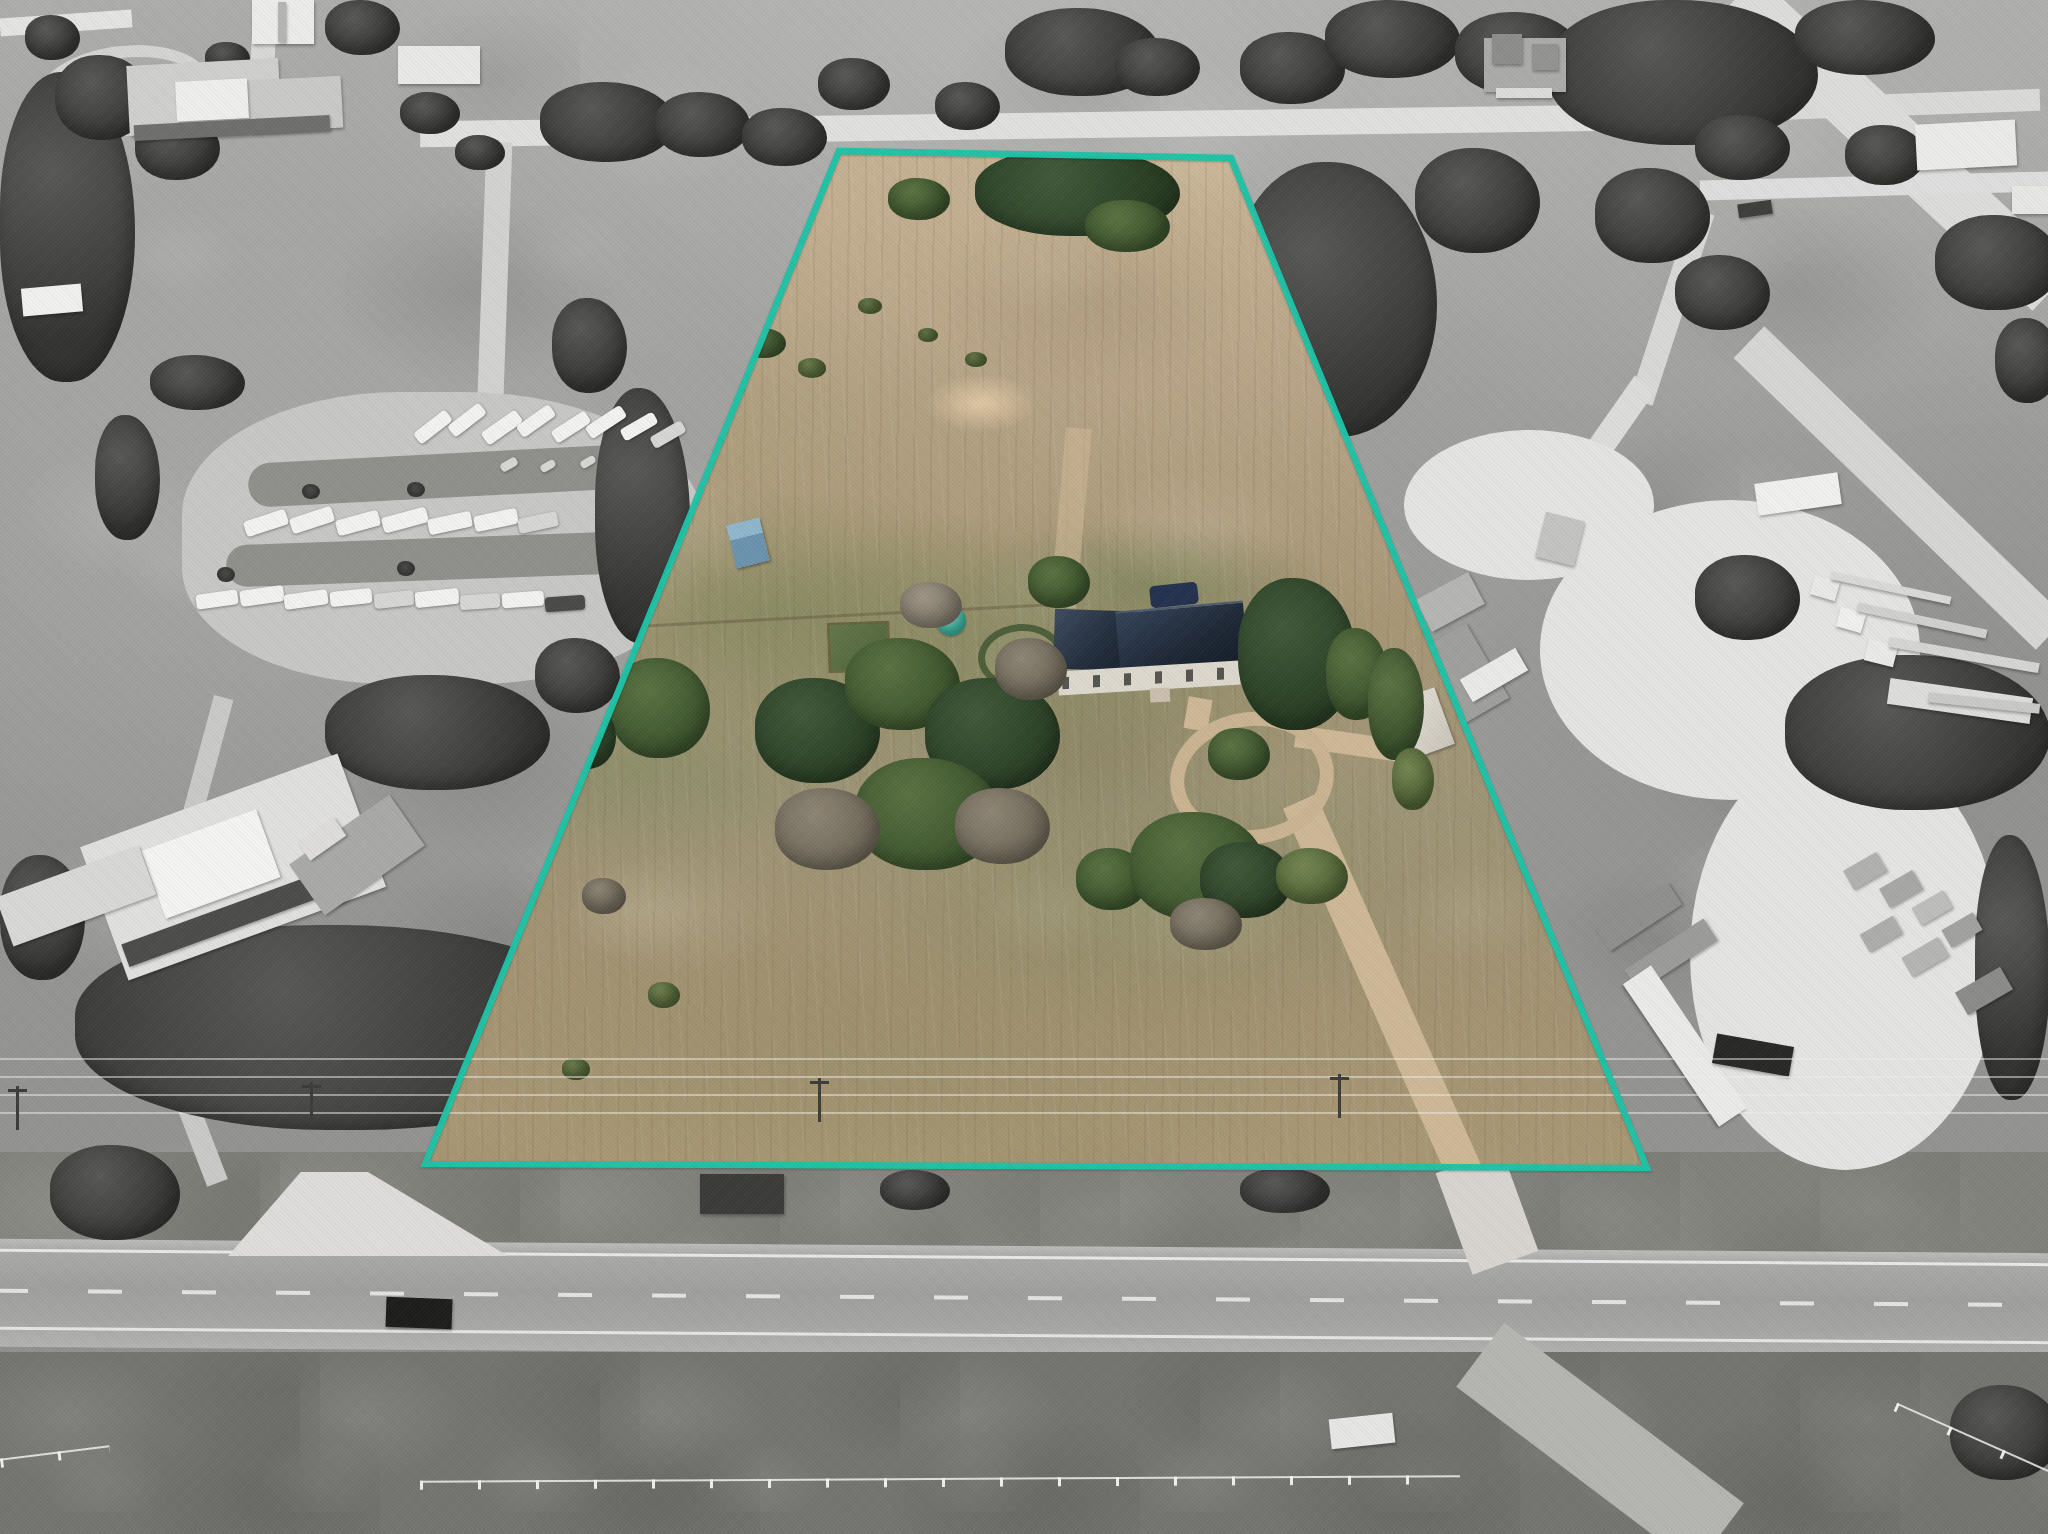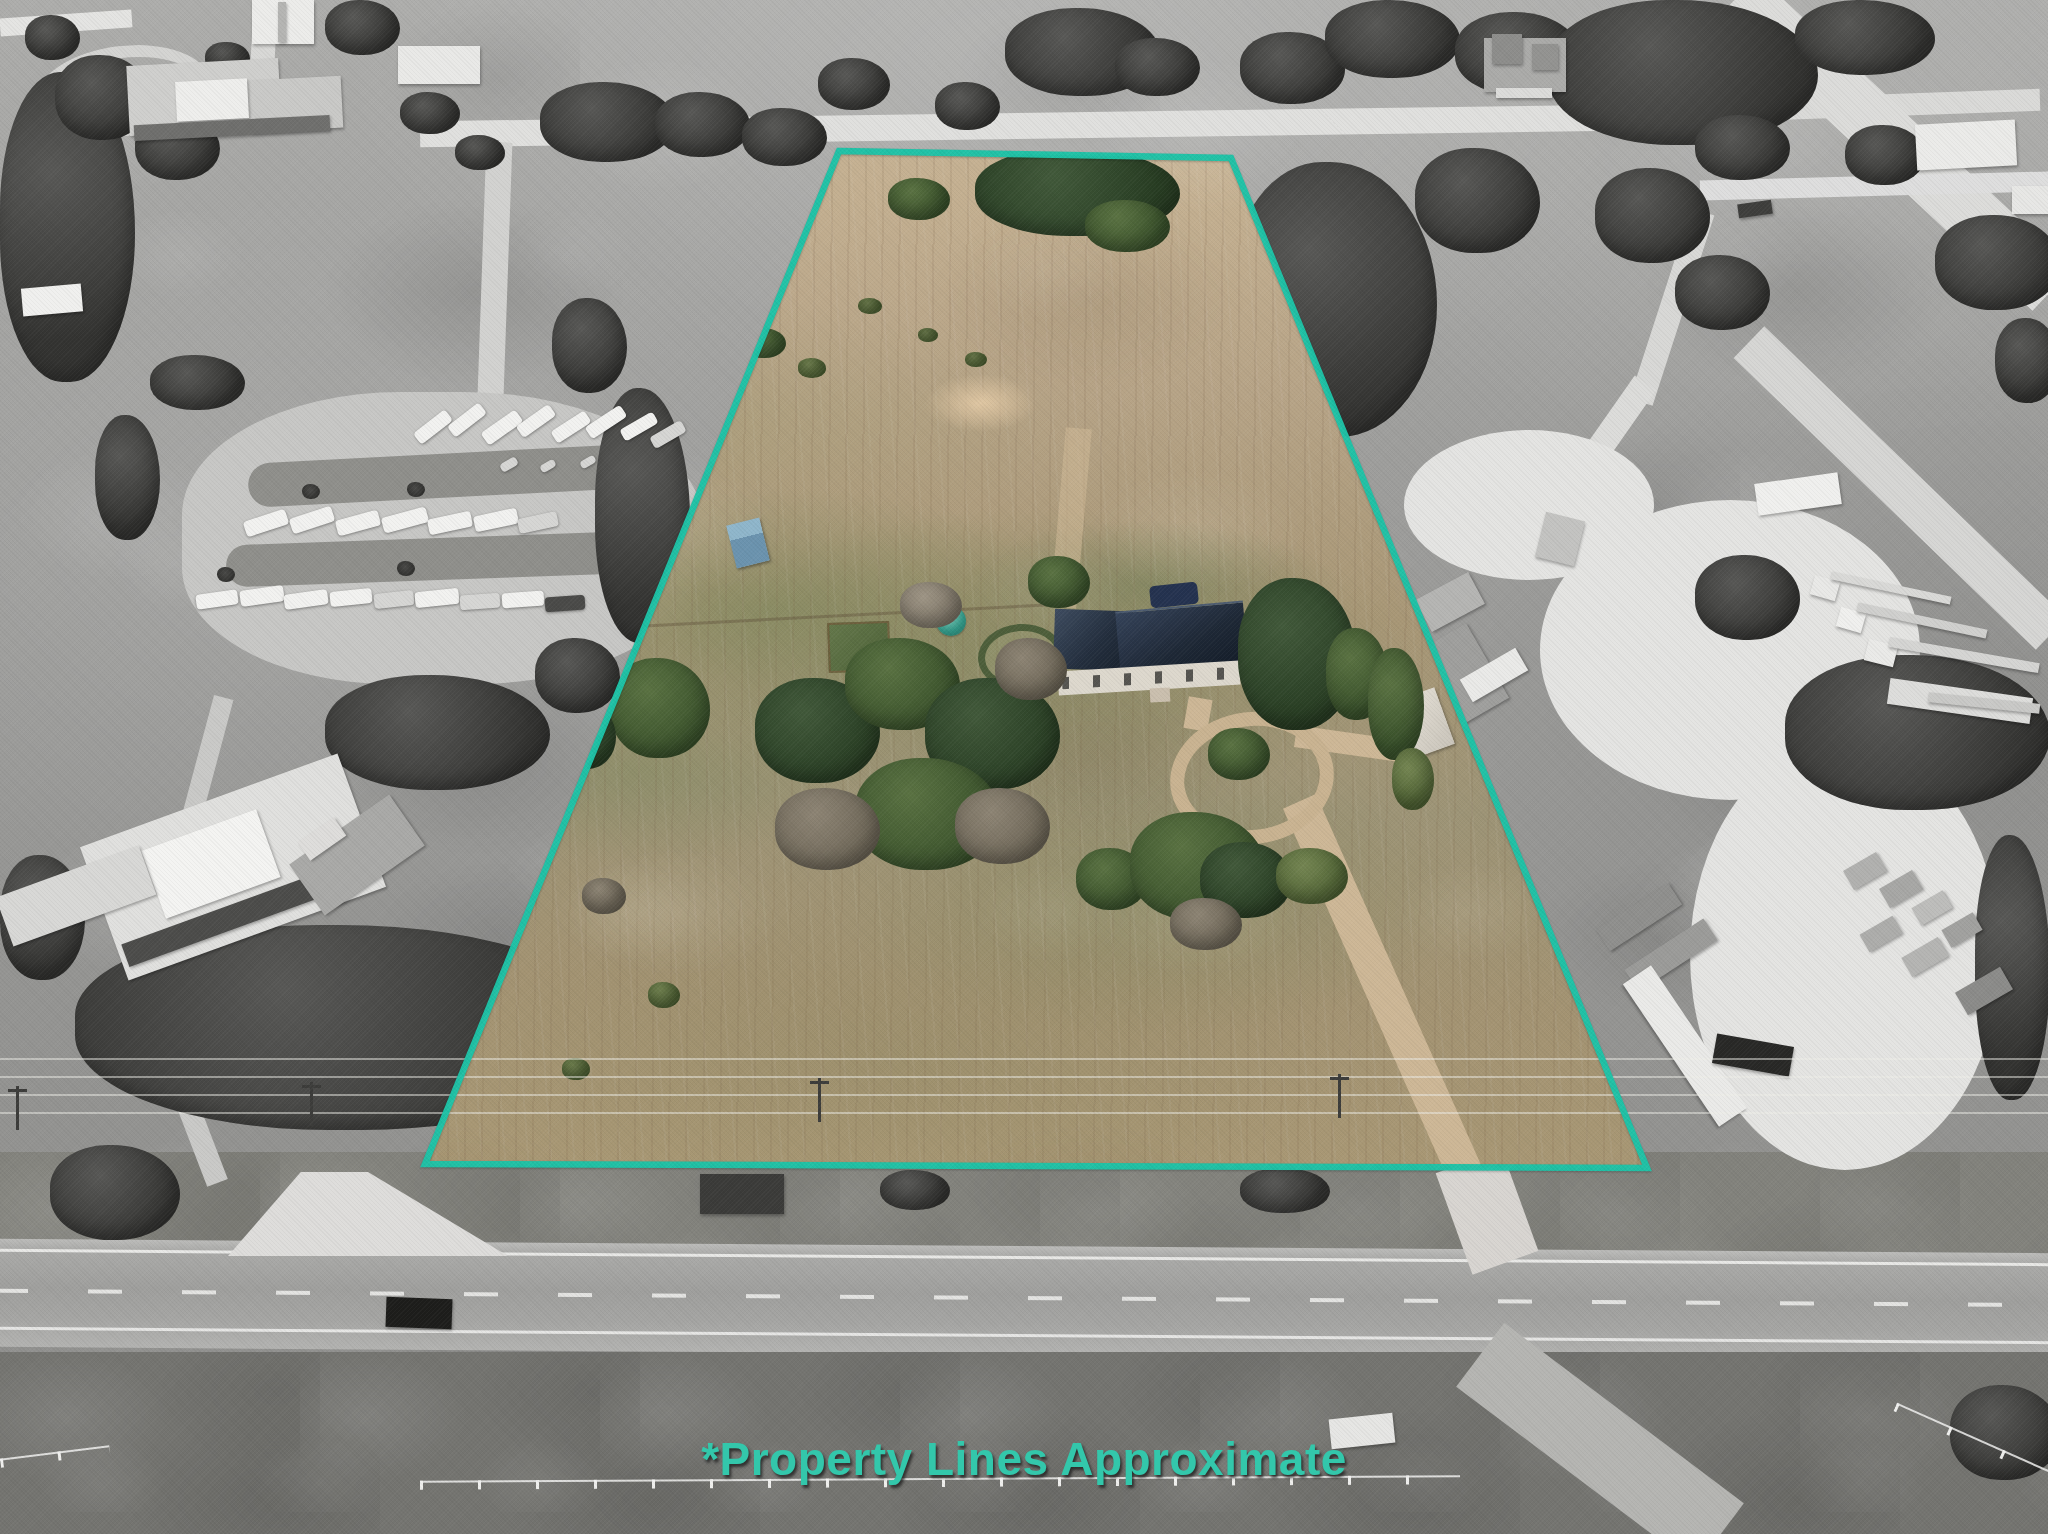--- a/index.html
+++ b/index.html
@@ -357,14 +357,13 @@
       <div class="pole" style="left: 818px; top: 1078px;"></div>
       <div class="pole" style="left: 1338px; top: 1074px;"></div>
       <div class="pole" style="left: 16px; top: 1086px;"></div>
     </div>
 
   <svg id="boundary-svg" viewBox="0 0 2048 1534">
     <polygon points="839,151 1231,158 1647,1168 425,1164" fill="none" stroke="#1dc3a7" stroke-width="6.5" stroke-linejoin="miter" opacity="0.97" style="filter:drop-shadow(0 1px 1px rgba(0,0,0,.25))"></polygon>
   </svg>
 
   <div id="grain"></div>
-  <div id="caption" style="color: rgb(51, 199, 171);">*Property Lines Approximate</div>
 </div>
 
 </body></html>

